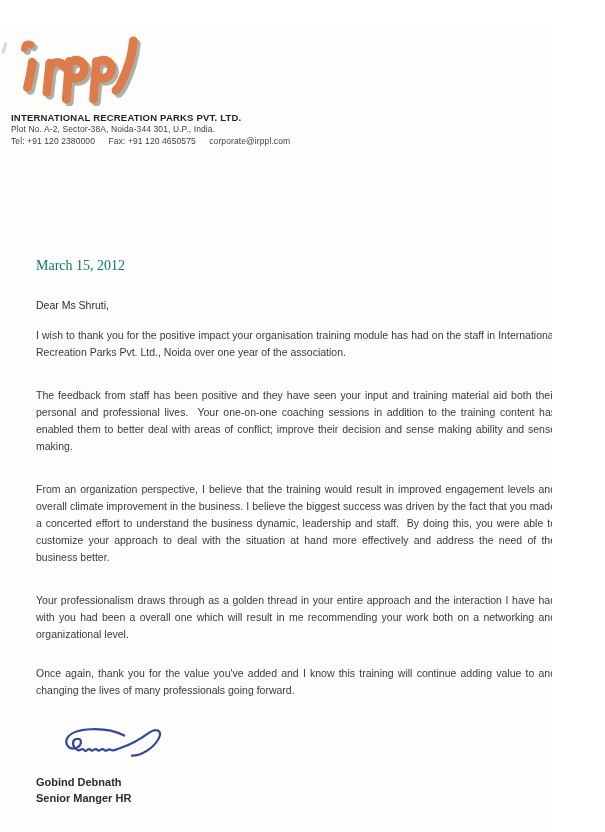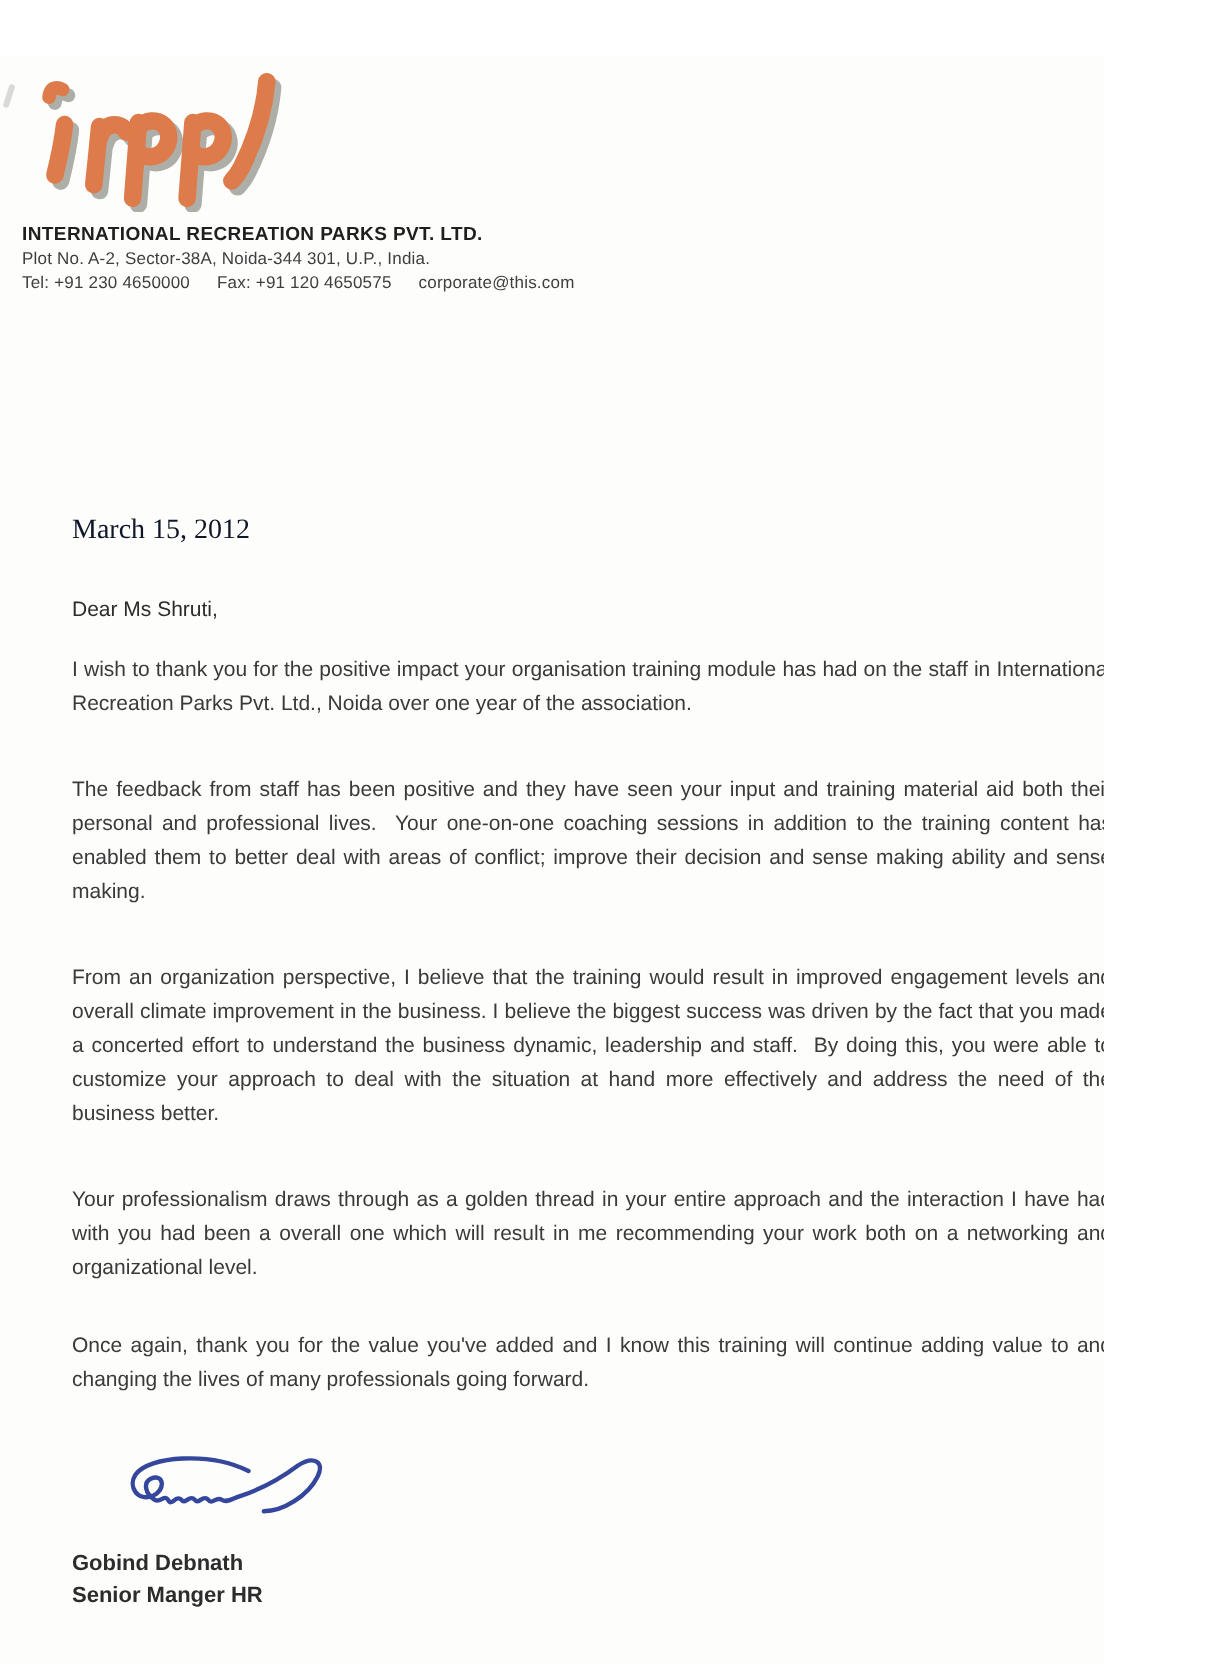--- a/index.html
+++ b/index.html
@@ -49,21 +49,21 @@
 
   .letter-body {
     margin-left: 36px;
     width: 520px;
     font-size: 10.5px;
     line-height: 17px;
   }
   .date-line {
     font-family: "Liberation Serif", serif;
     font-size: 14px;
-    color: #0f172a;
+    color: #0f766e;
     margin: 110px 0 23px 0;
     line-height: 17px;
   }
   .salutation {
     font-weight: 400;
     color: #2c2c2c;
     margin: 0 0 13px 0;
   }
   p.para {
     margin: 0 0 26px 0;
@@ -111,23 +111,23 @@
         <path d="M58,26 C57,40 56,53 55,65"></path>
         <path d="M58,28 C67,21 76,28 73,37 C70,45 61,45 58,41"></path>
         <path d="M86,26 C85,40 84,53 83,65"></path>
         <path d="M86,28 C95,21 104,28 101,37 C98,45 89,45 86,41"></path>
         <path d="M124,5 C123,17 119,33 111,49 C109,53 107,55 106,56"></path>
       </g>
     </svg>
     <div class="company-name">INTERNATIONAL RECREATION PARKS PVT. LTD.</div>
     <div class="addr-line">Plot No. A-2, Sector-38A, Noida-344 301, U.P., India.</div>
     <div class="contact-line">
-      <span>Tel: +91 230 4650000</span>
+      <span>Tel: +91 120 2380000</span>
       <span>Fax: +91 120 4650575</span>
-      <span>corporate@this.com</span>
+      <span>corporate@irppl.com</span>
     </div>
   </header>
 
   <main class="letter-body">
     <p class="date-line">March 15, 2012</p>
 
     <p class="salutation">Dear Ms Shruti,</p>
 
     <p class="para">I wish to thank you for the positive impact your organisation training module has had on the staff in International Recreation Parks Pvt. Ltd., Noida over one year of the association.</p>
     <p class="para">The feedback from staff has been positive and they have seen your input and training material aid both their personal and professional lives.  Your one-on-one coaching sessions in addition to the training content has enabled them to better deal with areas of conflict; improve their decision and sense making ability and sense making.</p>

